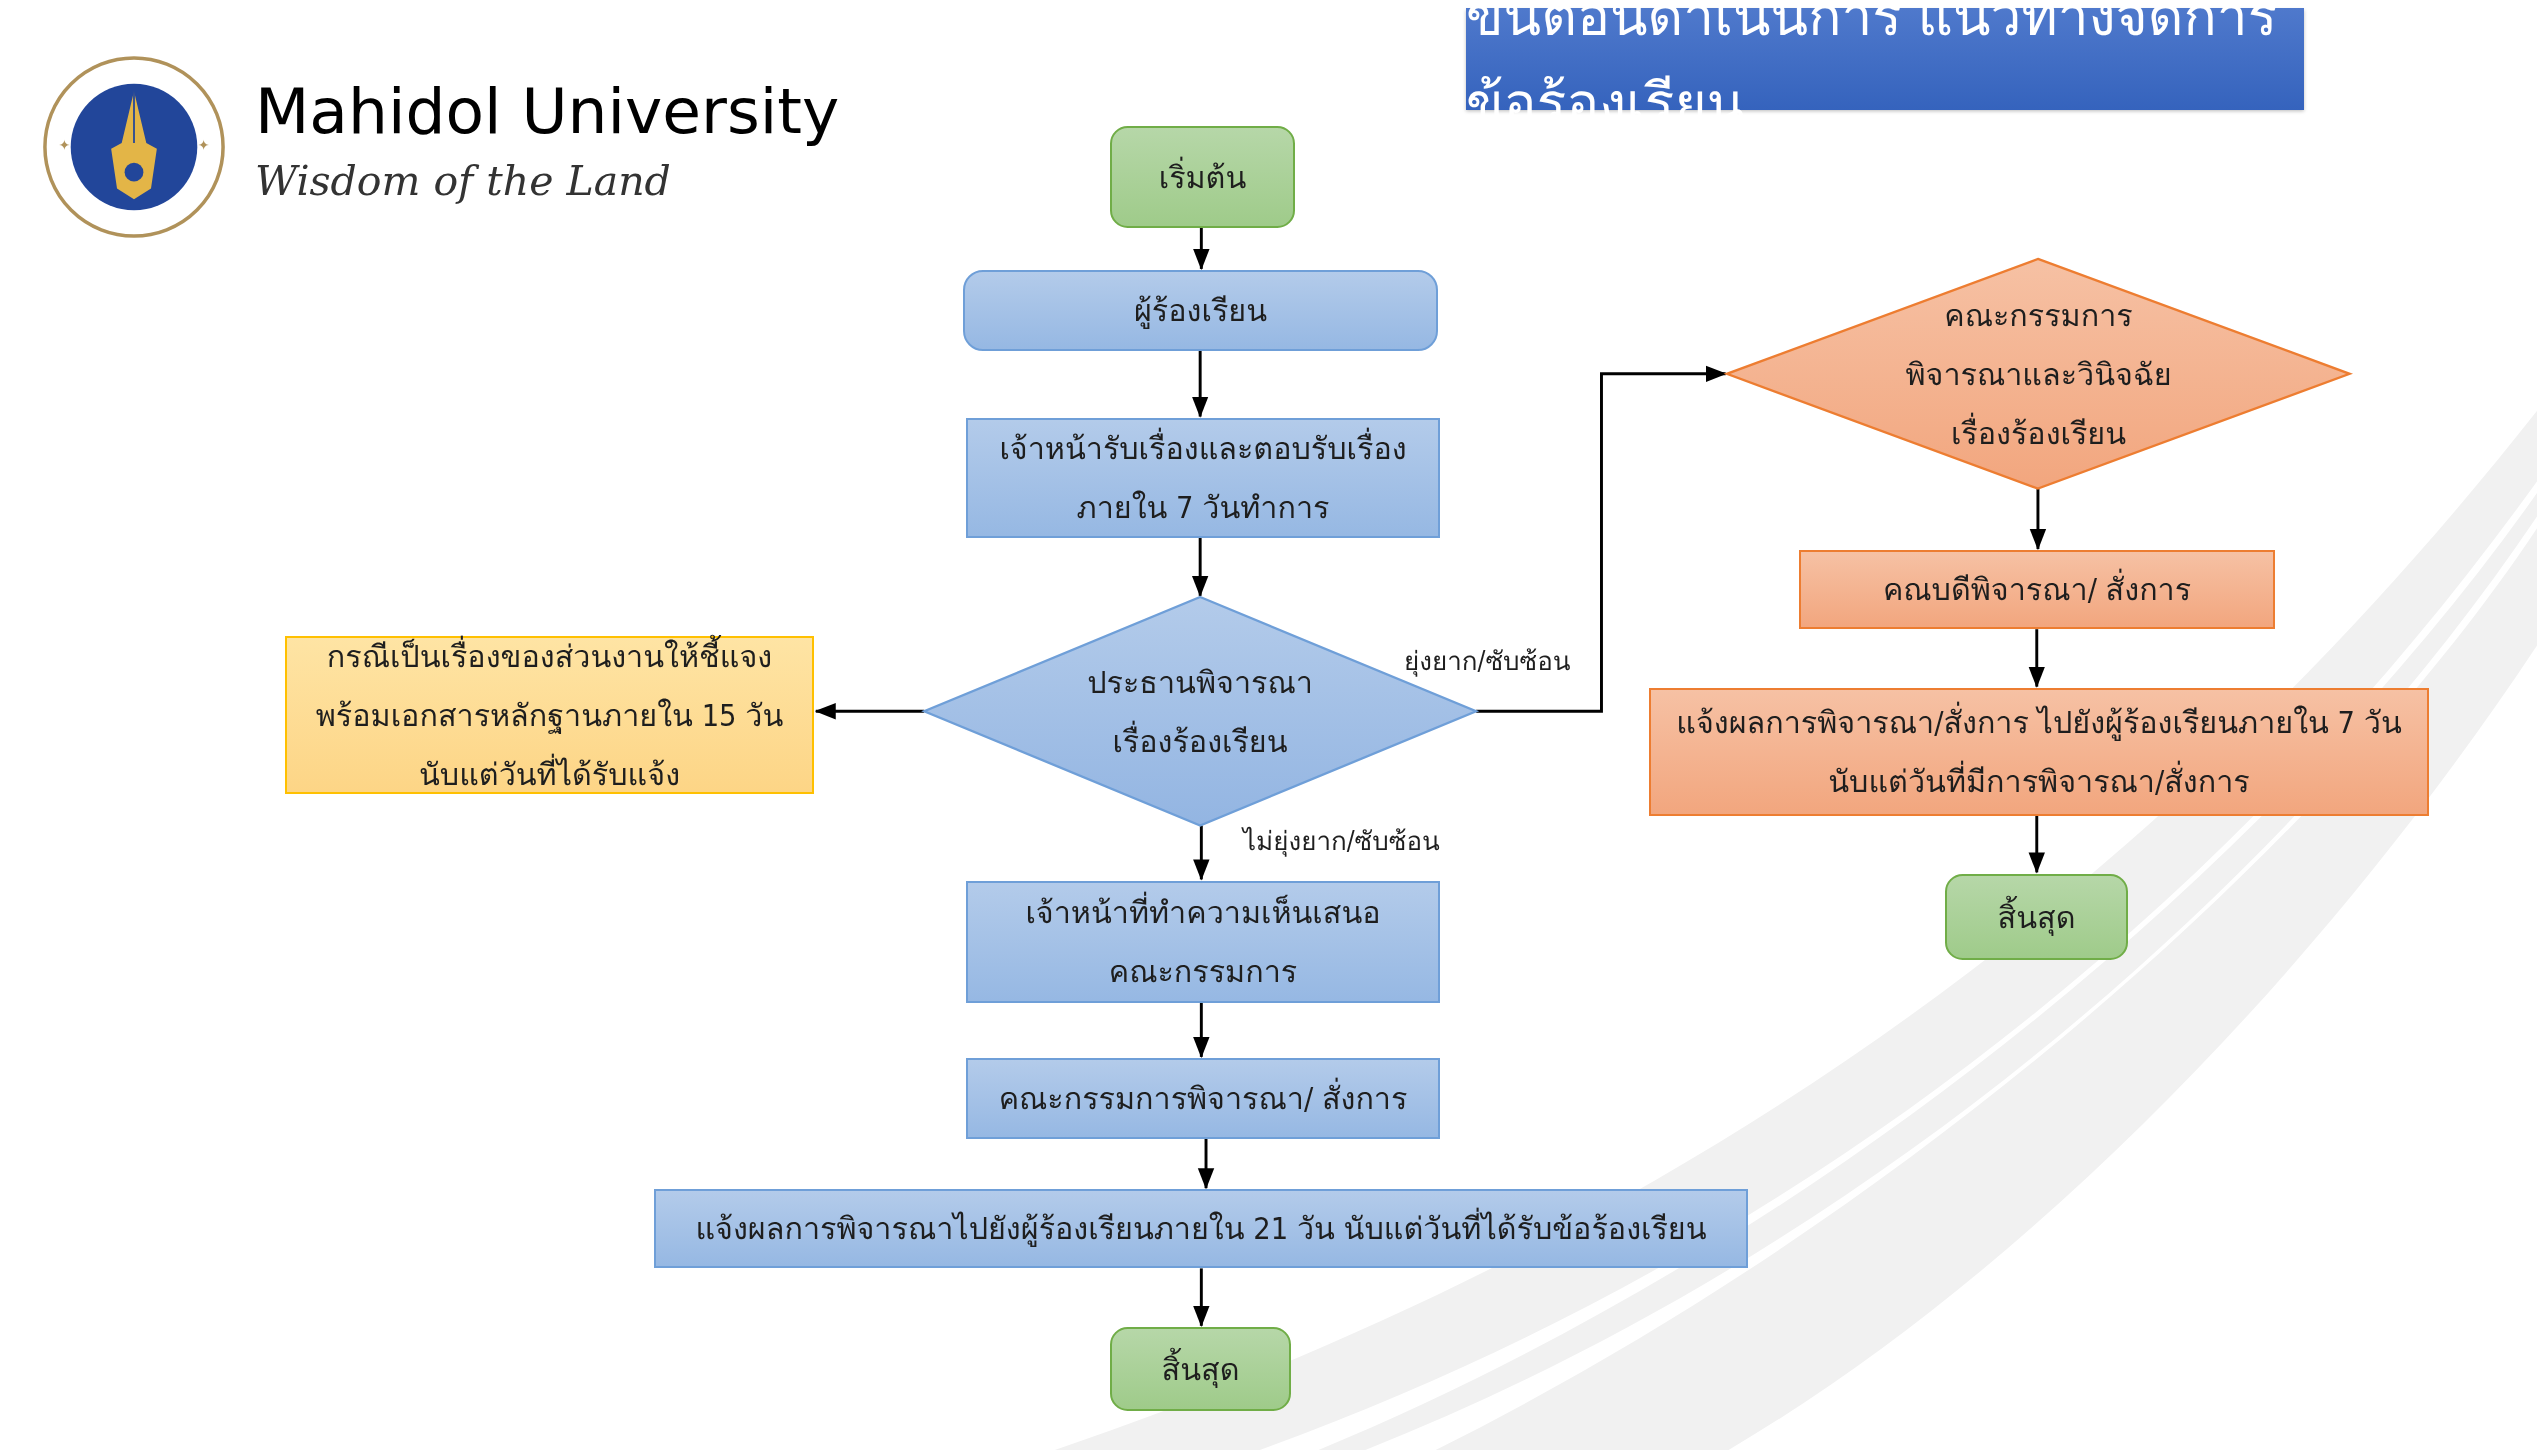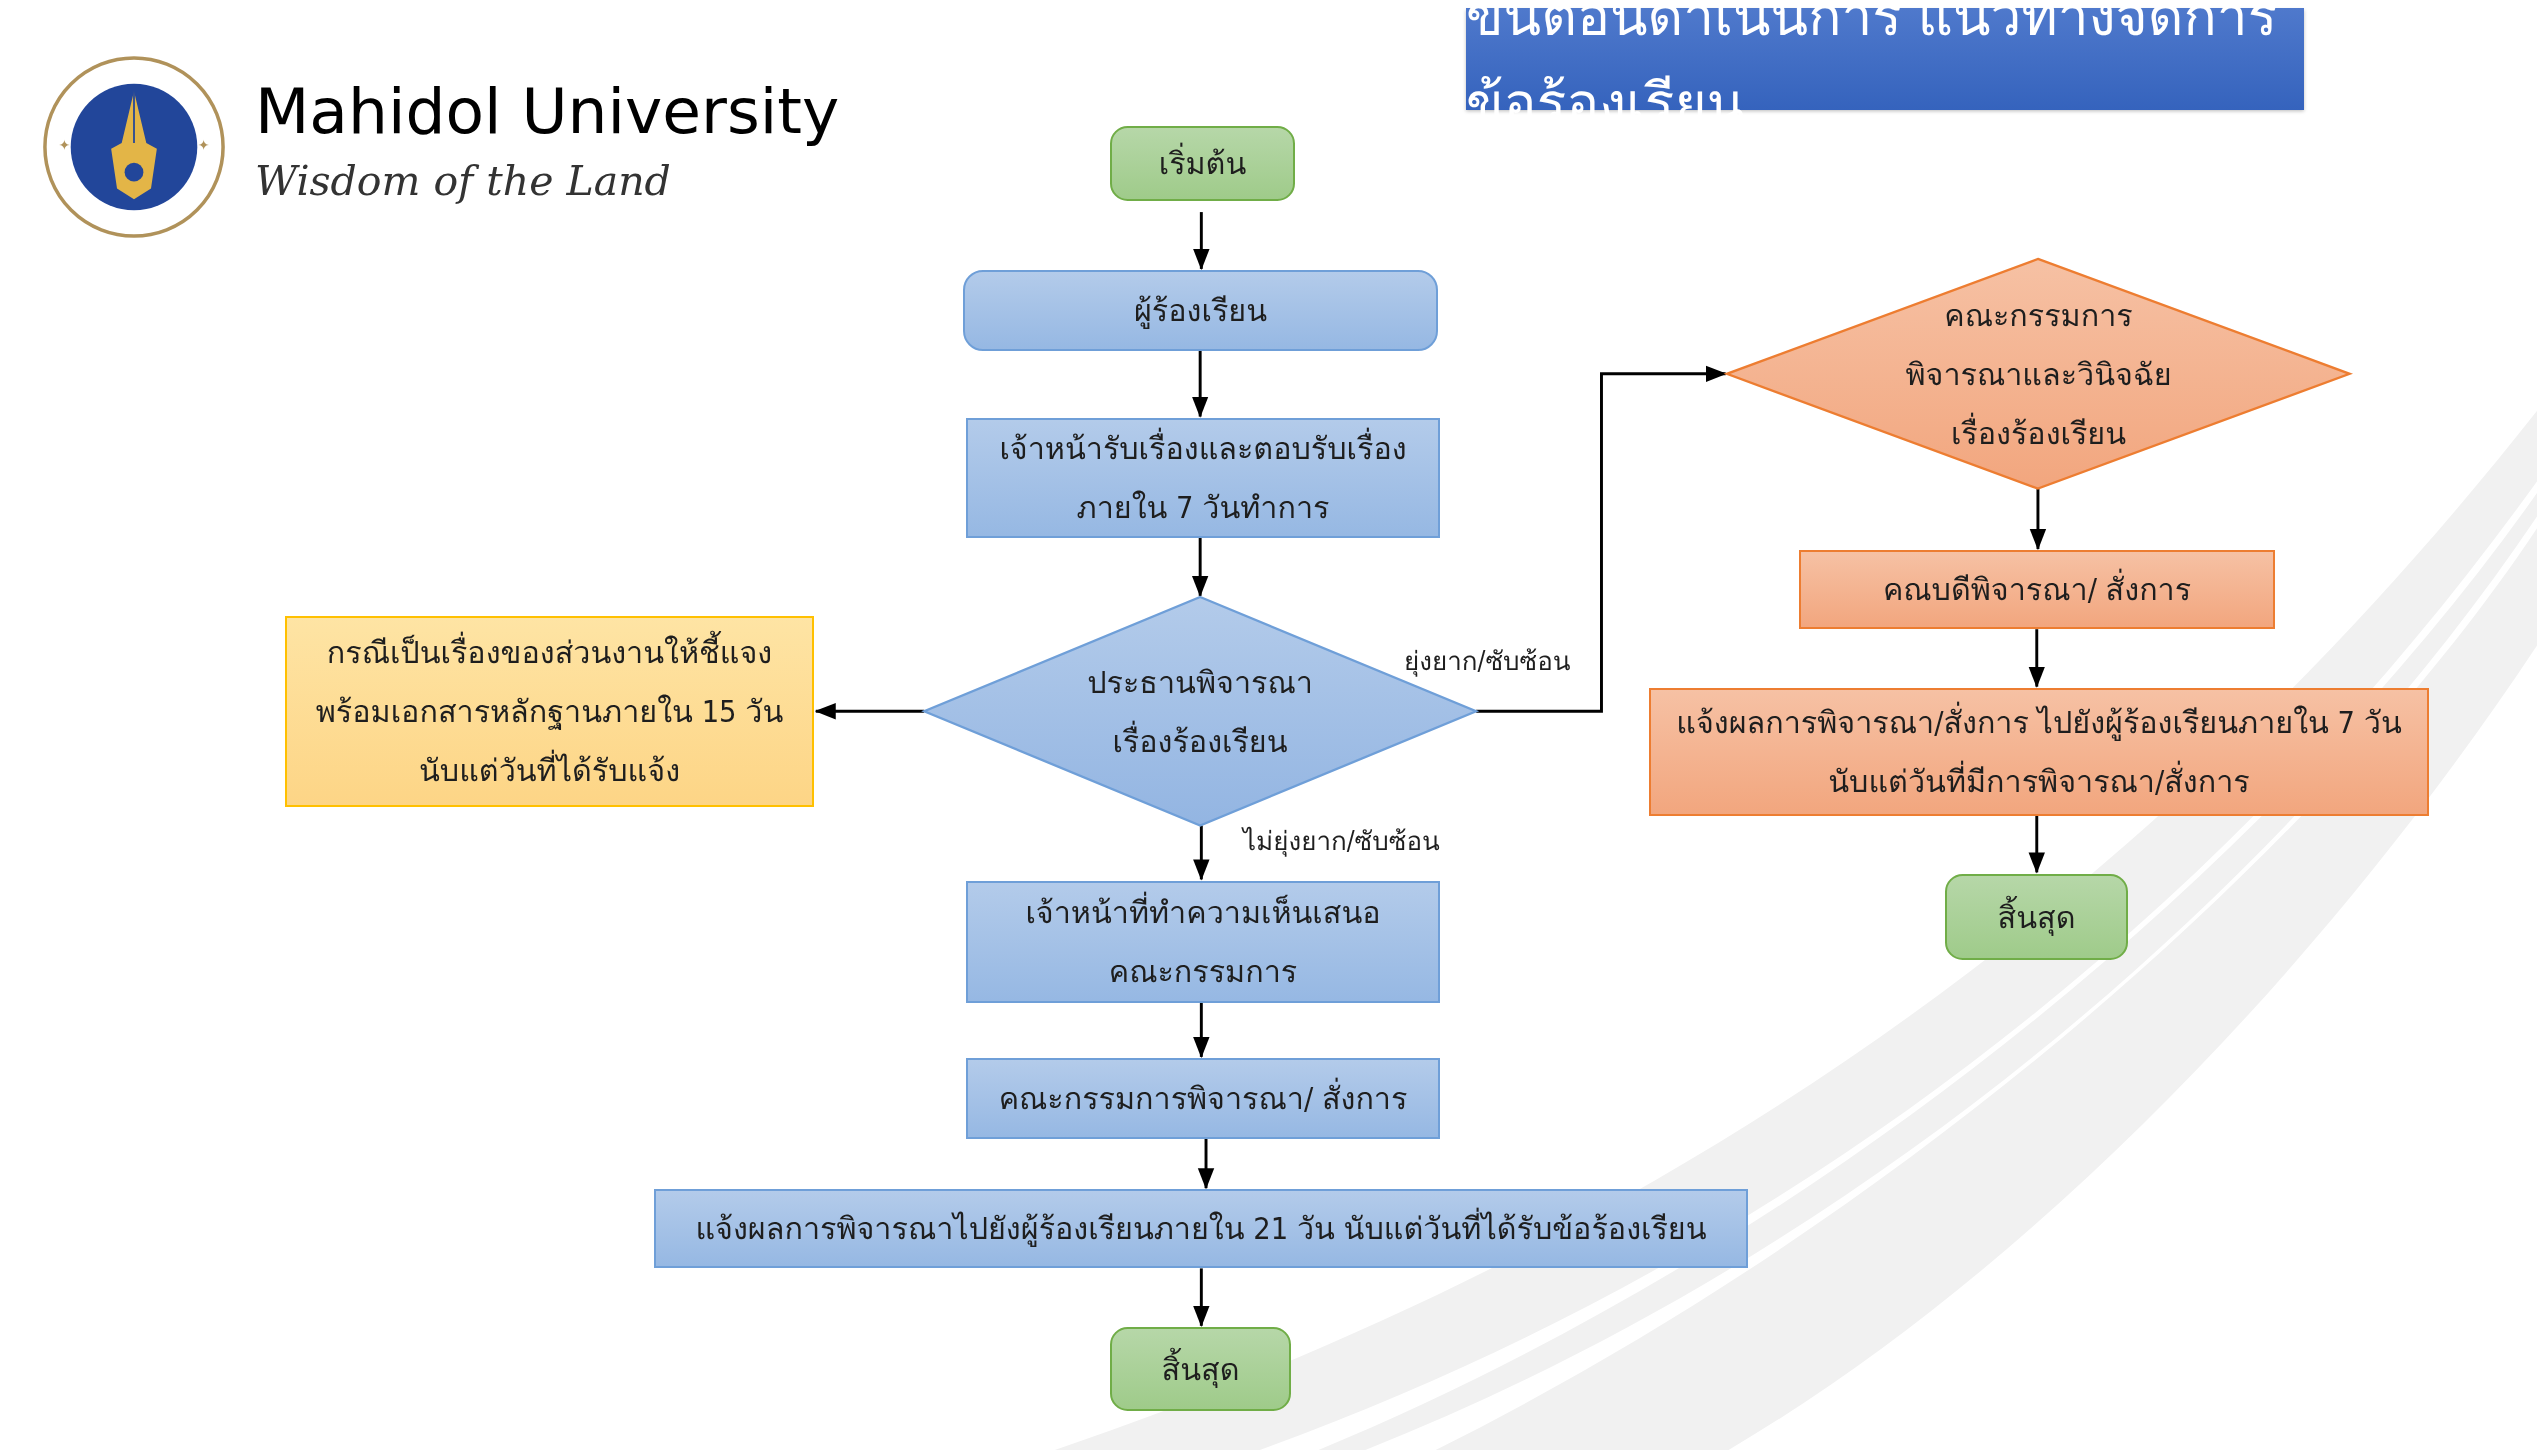--- a/index.html
+++ b/index.html
@@ -76,37 +76,37 @@
       </linearGradient>
     <linearGradient id="gorange" x1="0" y1="0" x2="0" y2="1">
         <stop offset="0" stop-color="#f6c1a4"></stop>
         <stop offset="1" stop-color="#f2a67e"></stop>
       </linearGradient>
   </defs>
   <polygon points="2048,1019 2519,1214 2048,1409 1577,1214" fill="url(#gblue)" stroke="#6f9fd8" stroke-width="4"></polygon>
   <polygon points="3478,442 4010,638 3478,834 2947,638" fill="url(#gorange)" stroke="#ed7d31" stroke-width="4"></polygon>
 </svg>
 
-<div class="box green" style="left:1110px;top:126px;width:185px;height:75px;">
+<div class="box green" style="left:1110px;top:126px;width:185px;height:102px;">
   <div class="node-text" style="inset:0;">เริ่มต้น</div>
 </div>
 
 <div class="box blue" style="left:963px;top:270px;width:475px;height:81px;border-radius:20px;">
   <div class="node-text" style="inset:0;">ผู้ร้องเรียน</div>
 </div>
 
 <div class="box blue" style="left:966px;top:418px;width:474px;height:120px;">
   <div class="node-text" style="inset:0;">เจ้าหน้ารับเรื่องและตอบรับเรื่อง
 ภายใน 7 วันทำการ</div>
 </div>
 
 <div class="node-text" style="left:924px;top:597px;width:552px;height:229px;">ประธานพิจารณา
 เรื่องร้องเรียน</div>
 
-<div class="box yellow" style="left:285px;top:616px;width:529px;height:191px;">
+<div class="box yellow" style="left:285px;top:636px;width:529px;height:158px;">
   <div class="node-text" style="inset:0;">กรณีเป็นเรื่องของส่วนงานให้ชี้แจง
 พร้อมเอกสารหลักฐานภายใน 15 วัน
 นับแต่วันที่ได้รับแจ้ง</div>
 </div>
 
 <div class="edge-label" style="left:1404px;top:640px;">ยุ่งยาก/ซับซ้อน</div>
 <div class="edge-label" style="left:1243px;top:820px;">ไม่ยุ่งยาก/ซับซ้อน</div>
 
 <div class="box blue" style="left:966px;top:881px;width:474px;height:122px;">
   <div class="node-text" style="inset:0;">เจ้าหน้าที่ทำความเห็นเสนอ

